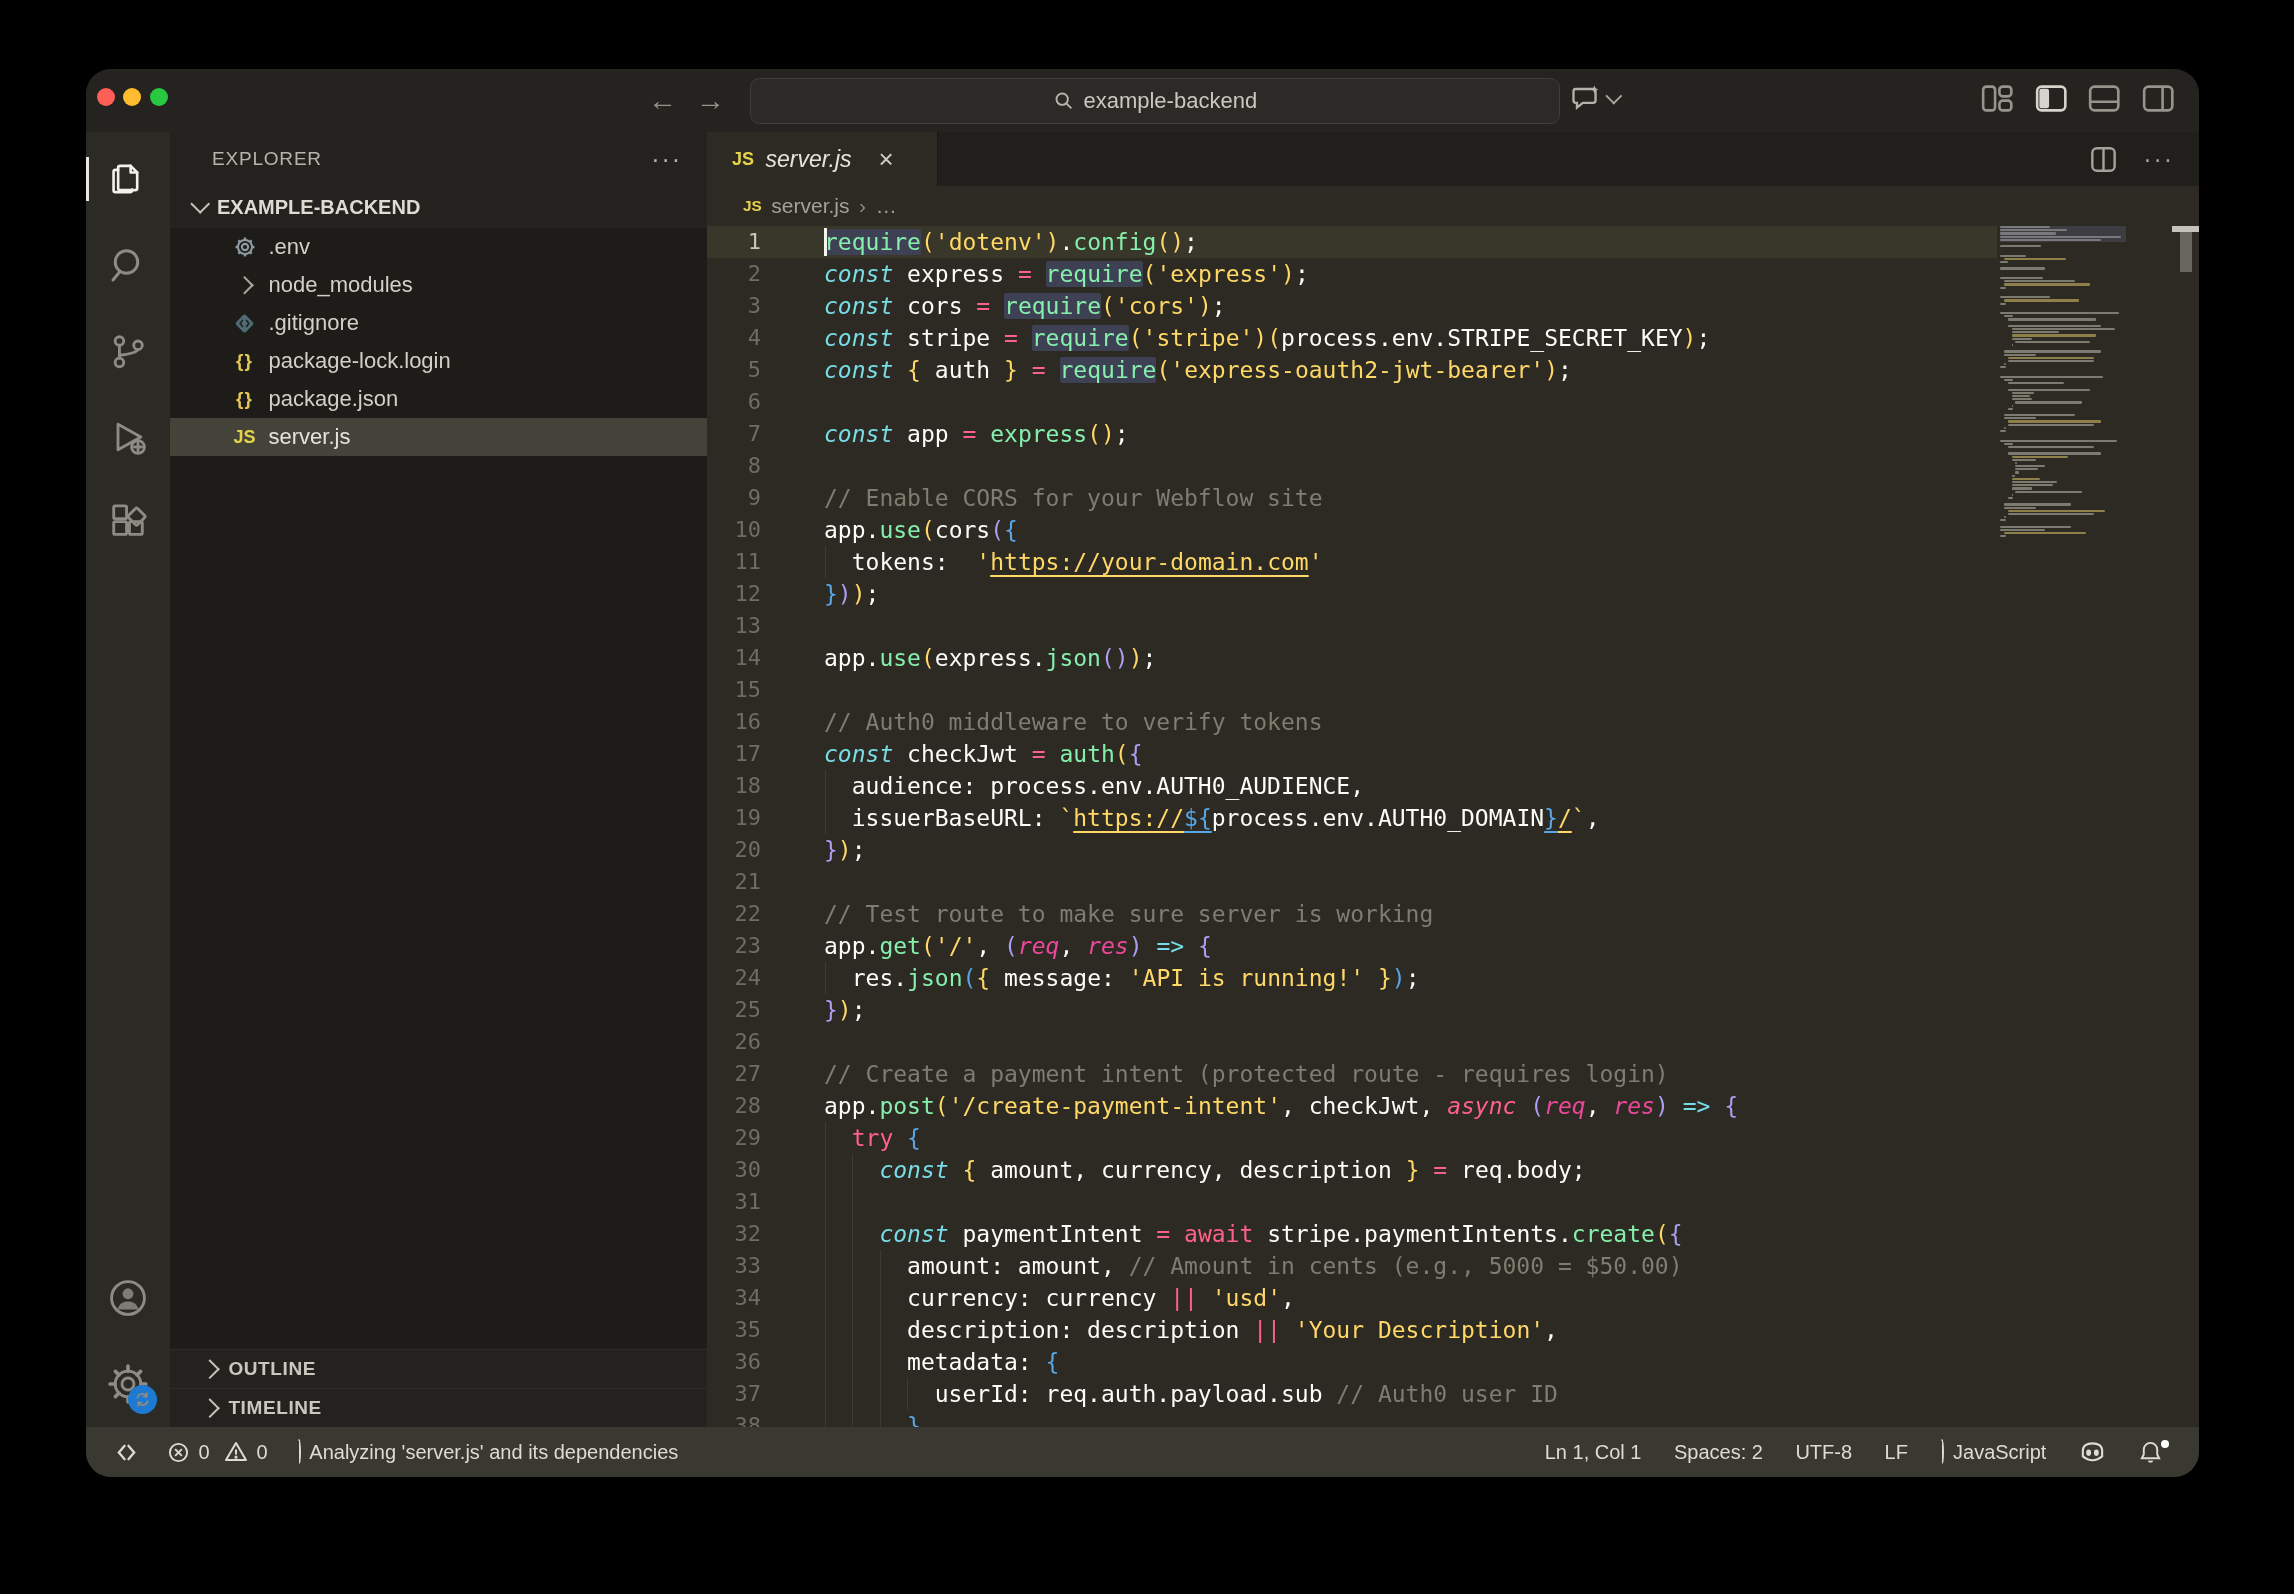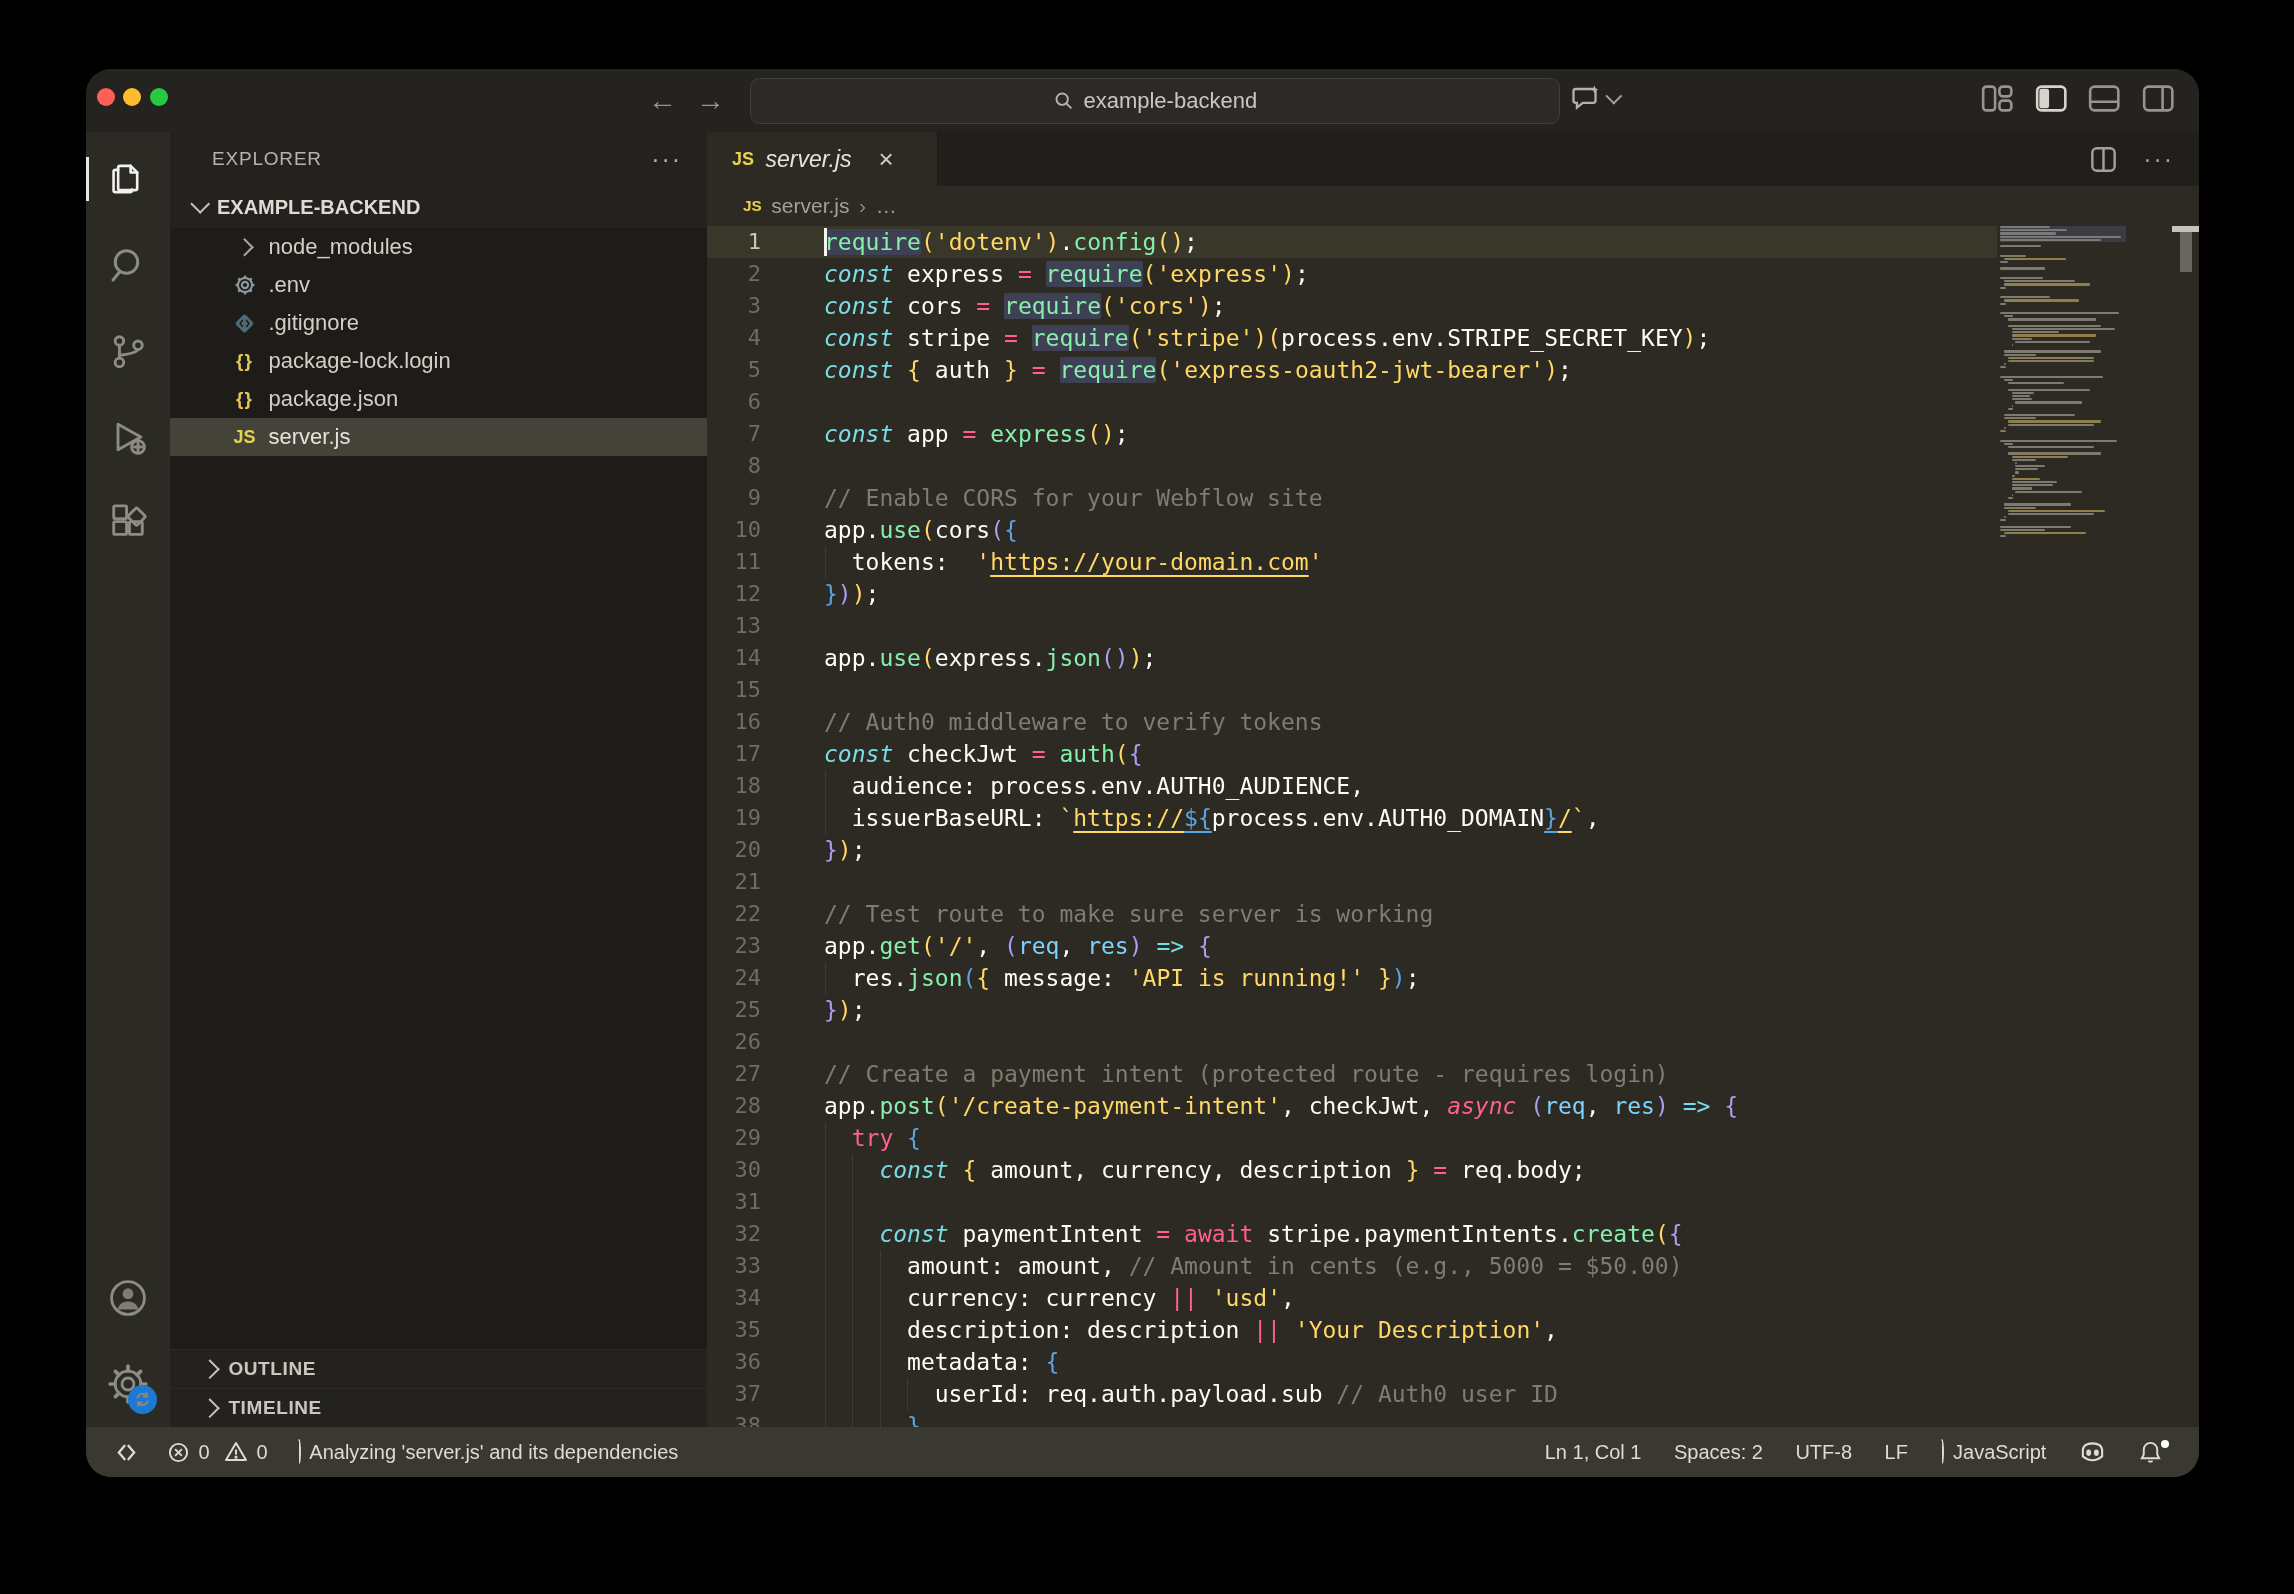--- a/index.html
+++ b/index.html
@@ -62,21 +62,21 @@
   .cl.cur{background:#393729;}
   .cl .num{width:100px;flex:none;text-align:right;padding-right:46px;box-sizing:border-box;color:#6f6d62;font-size:22px;}
   .cl.cur .num{color:#c9c6ba;}
   .cl .ct{white-space:pre;padding-left:17px;position:relative;}
   .caret{position:absolute;left:117px;top:1.9px;width:2.9px;height:28px;background:#f5f4ef;}
   .gd{position:absolute;top:0;bottom:0;width:1px;background:#3d3b33;}
   .tk.w{color:#fcfcfa}.tk.k{color:#ff6188}.tk.ki{color:#ff6188;font-style:italic}
   .tk.ci{color:#78dce8;font-style:italic}.tk.c{color:#78dce8}
   .tk.g{color:#86efac}.tk.y{color:#ffd866}
   .tk.yu{color:#ffd866;text-decoration:underline;text-underline-offset:4.8px;}
-  .tk.o{color:#7dd3fc;}.tk.p{color:#ab9df2}.tk.b{color:#58a6e6}
+  .tk.o{color:#ec4899;font-style:italic}.tk.p{color:#ab9df2}.tk.b{color:#58a6e6}
   .tk.bu{color:#58a6e6;text-decoration:underline;text-underline-offset:4.8px;}
   .tk.wu{color:#fcfcfa;text-underline-offset:4.8px;}
   .tk.m{color:#7d7e70}
   .tk.occ{background:#3e4054;border-radius:1.9px;}
   
   .minimap{position:absolute;top:0;right:27px;width:172px;bottom:0;cursor:pointer;}
   .mm-hl{position:absolute;left:0;top:0;width:126px;height:16.3px;background:rgba(110,116,160,.25);}
   .mmrow{height:2.2px;margin-bottom:1px;border-radius:1px;}
   .mm-k{background:rgba(205,203,190,.5);}　.mm-c{background:rgba(135,137,115,.5);}
   .mm-s{background:rgba(222,198,110,.55);}
@@ -228,45 +228,45 @@
         <span>EXPLORER</span>
         <span class="dots">···</span>
       </div>
       <div class="sb-project">
         <span class="chev down"></span>
         <span>EXAMPLE-BACKEND</span>
       </div>
       <div class="tree">
           <div class="trow">
             <span class="ticon">
-              <span class="chev right dim" style="width:10.5px;height:10.5px"></span>
-            </span>
-            <span>node_modules</span>
-          </div>
-          <div class="trow">
-            <span class="ticon">
               <svg width="22" height="22" viewBox="0 0 28 28" fill="none" stroke="#8f9ba0" stroke-width="2.6">
                 <circle cx="14" cy="14" r="4"></circle>
                 <circle cx="14" cy="14" r="9"></circle>
                 <g stroke-width="3">
                   <line x1="14" y1="2" x2="14" y2="5"></line>
                   <line x1="14" y1="23" x2="14" y2="26"></line>
                   <line x1="2" y1="14" x2="5" y2="14"></line>
                   <line x1="23" y1="14" x2="26" y2="14"></line>
                   <line x1="5.5" y1="5.5" x2="7.7" y2="7.7"></line>
                   <line x1="20.3" y1="20.3" x2="22.5" y2="22.5"></line>
                   <line x1="5.5" y1="22.5" x2="7.7" y2="20.3"></line>
                   <line x1="20.3" y1="7.7" x2="22.5" y2="5.5"></line>
                 </g>
               </svg>
             </span>
             <span>.env</span>
           </div>
           <div class="trow">
             <span class="ticon">
+              <span class="chev right dim" style="width:10.5px;height:10.5px"></span>
+            </span>
+            <span>node_modules</span>
+          </div>
+          <div class="trow">
+            <span class="ticon">
               <svg width="21" height="21" viewBox="0 0 24 24">
                 <rect x="4" y="4" width="16" height="16" rx="3" transform="rotate(45 12 12)" fill="#4e6a74"></rect>
                 <path d="M10 8 l-3 4 3 4 M14 8 l3 4 -3 4" stroke="#1d1c18" stroke-width="1.6" fill="none"></path>
               </svg>
             </span>
             <span>.gitignore</span>
           </div>
           <div class="trow">
             <span class="ticon">
               <span class="braces">{}</span>

